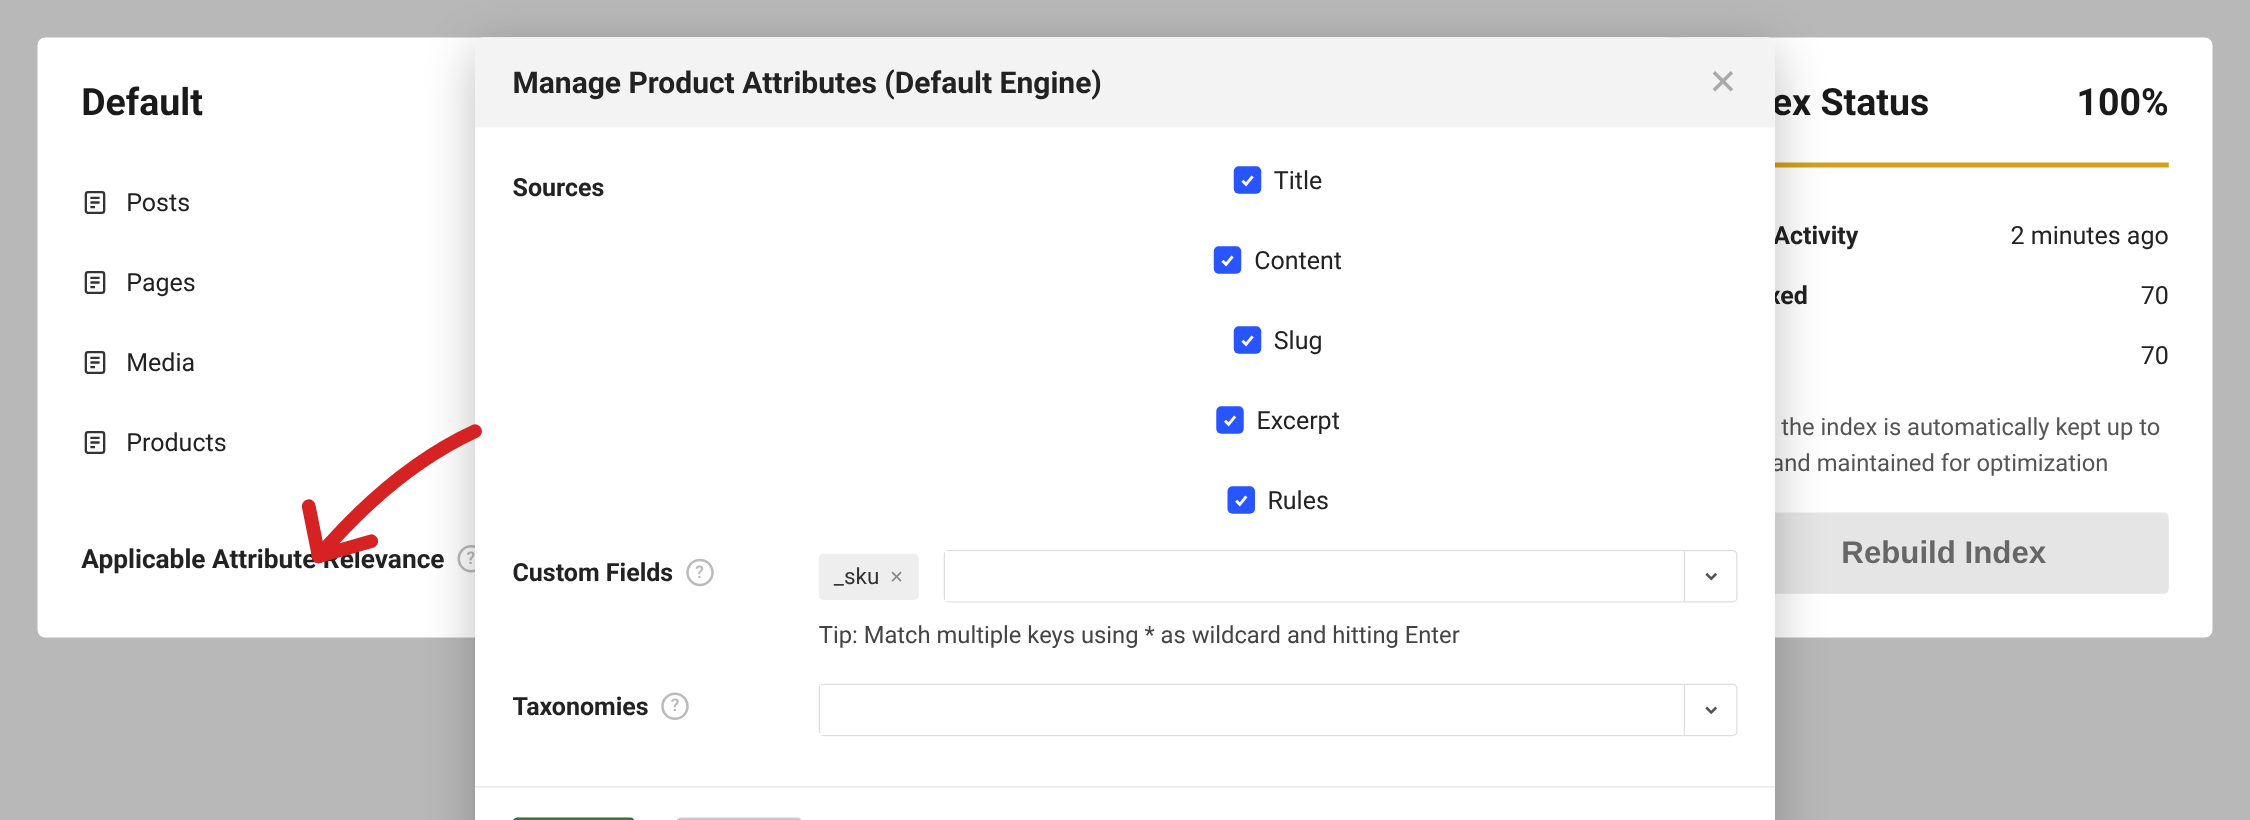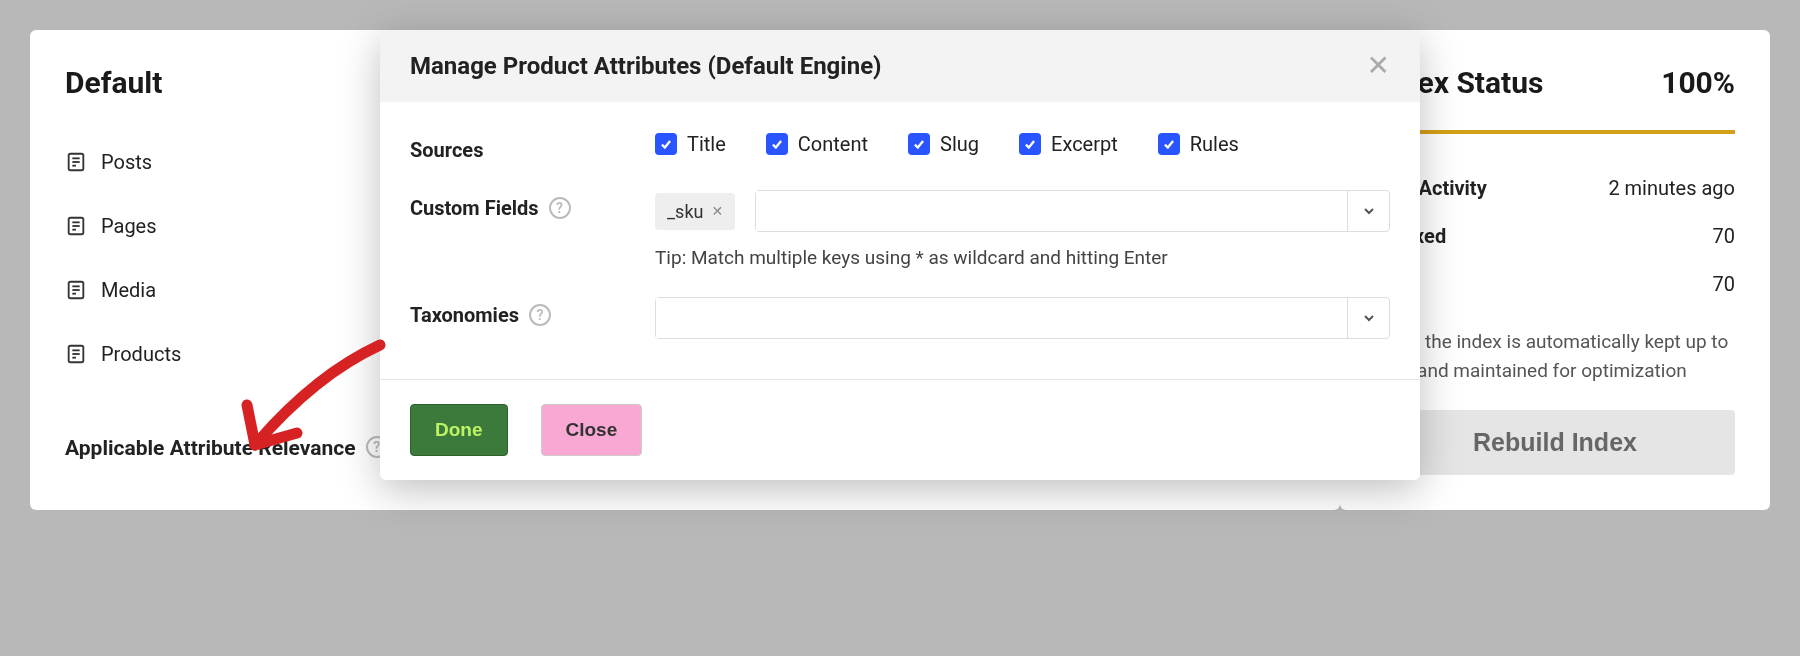--- a/index.html
+++ b/index.html
@@ -155,20 +155,21 @@
   display: flex;
   align-items: center;
   gap: 10px;
   padding-top: 6px;
 }
 .form-control { flex: 1; }
 .checks {
   display: flex;
   gap: 40px;
   align-items: center;
+  flex-direction: column;
 }
 .check-item {
   display: flex;
   align-items: center;
   gap: 10px;
   font-size: 20px;
   color: #222;
 }
 .cb {
   width: 22px;

